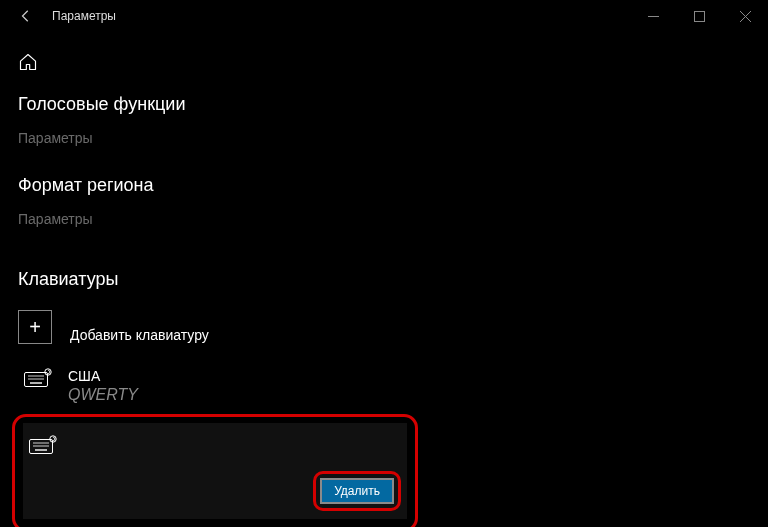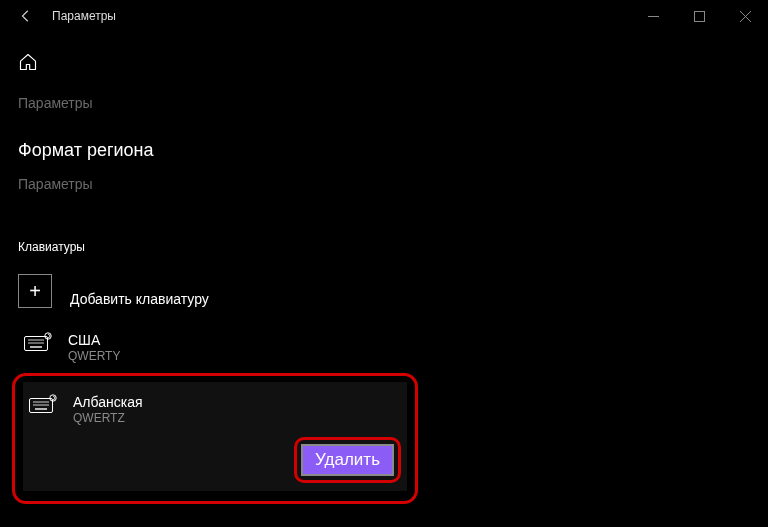--- a/index.html
+++ b/index.html
@@ -14,39 +14,39 @@
     .content { padding: 20px 18px 0 18px; }
     
     .page-header { display: flex; align-items: center; margin-bottom: 22px; }
     .home-icon { width: 20px; height: 20px; margin-right: 14px; color: #fff; }
     .page-title { font-size: 26px; font-weight: 400; color: #fff; }
     
     .section-heading { font-size: 18px; font-weight: 400; color: #fff; margin-bottom: 14px; }
     .section-heading.spaced { margin-top: 5px; }
     .link { font-size: 14px; color: #6a6a6a; margin-bottom: 24px; display: inline-block; }
     
-    .keyboards-heading { font-size: 12px; font-weight: 400; color: #fff; margin-top: 24px; margin-bottom: 20px; }
+    .keyboards-heading { font-size: 18px; font-weight: 400; color: #fff; margin-top: 18px; margin-bottom: 20px; }
     
     .add-keyboard { display: flex; align-items: center; margin-bottom: 18px; cursor: pointer; }
     .plus-box { width: 34px; height: 34px; border: 1px solid #888; display: flex; align-items: center; justify-content: center; margin-right: 18px; font-size: 20px; font-weight: 300; color: #fff; }
     .add-label { font-size: 14px; color: #fff; margin-top: 15px; }
     
     .kb-item { display: flex; align-items: flex-start; padding: 6px 0 10px 6px; }
     .kb-icon { width: 28px; margin-right: 16px; color: #fff; }
     .kb-text { display: flex; flex-direction: column; }
     .kb-name { font-size: 14px; color: #fff; line-height: 1.2; }
-    .kb-sub { font-size: 12px; color: #8a8a8a; line-height: 1.2; }
+    .kb-sub { font-size: 16px; color: #8a8a8a; line-height: 1.2; font-style: italic; }
     
     .kb-expanded { border: 3px solid #d40000; border-radius: 14px; padding: 6px 8px 10px 8px; margin-left: -6px; width: 406px; }
     .kb-expanded-inner { background: #111; padding: 6px 0 6px 4px; }
     .kb-expanded .kb-item { padding-left: 2px; padding-bottom: 6px; }
     
     .action-row { display: flex; justify-content: flex-end; padding: 6px 6px 2px 0; }
     .remove-wrap { border: 3px solid #d40000; border-radius: 10px; padding: 4px; }
-    .remove-btn { background: #8b5cf6; border: 2px solid #8a8a8a; padding: 4px 12px; font-size: 17px; color: #fff; cursor: pointer; }
+    .remove-btn { background: #0369a1; border: 2px solid #8a8a8a; padding: 4px 12px; font-size: 12px; color: #fff; cursor: pointer; }
   </style>
 </head>
 <body>
 
 <div class="titlebar">
   <div class="titlebar-back">
     <svg width="14" height="14" viewBox="0 0 16 16">
         <path d="M10 2 L4 8 L10 14" stroke="#ccc" stroke-width="1.4" fill="none"></path>
       </svg>
   </div>
@@ -73,20 +73,21 @@
 
 <div class="content">
   <div class="page-header">
     <span class="home-icon">
       <svg width="20" height="20" viewBox="0 0 24 24">
           <path d="M3 11 L12 3 L21 11 V21 H14 V15 H10 V21 H3 Z" stroke="#fff" stroke-width="1.4" fill="none" stroke-linejoin="round"></path>
         </svg>
     </span>
   </div>
 
+  <h2 class="section-heading">Голосовые функции</h2>
   <a class="link">Параметры</a>
 
   <h2 class="section-heading spaced">Формат региона</h2>
   <a class="link">Параметры</a>
 
   <h2 class="keyboards-heading">Клавиатуры</h2>
 
   <div class="add-keyboard">
     <div class="plus-box">+</div>
     <span class="add-label">Добавить клавиатуру</span>
@@ -115,24 +116,20 @@
         <span class="kb-icon">
           <svg width="28" height="20" viewBox="0 0 28 20">
               <rect x="0.5" y="4.5" width="23" height="14" rx="1.5" stroke="#fff" fill="none"></rect>
               <line x1="4" y1="8" x2="20" y2="8" stroke="#fff" stroke-width="0.8"></line>
               <line x1="4" y1="11" x2="20" y2="11" stroke="#fff" stroke-width="0.8"></line>
               <line x1="6" y1="15" x2="18" y2="15" stroke="#fff" stroke-width="1.4"></line>
               <circle cx="24" cy="4" r="3.2" stroke="#fff" fill="none"></circle>
               <path d="M24 2.2 A1.8 1.8 0 0 1 24 5.8" stroke="#fff" fill="none" stroke-width="0.8"></path>
             </svg>
         </span>
-        <div class="kb-text">
-          <span class="kb-name">Албанская</span>
-          <span class="kb-sub">QWERTZ</span>
-        </div>
       </div>
       <div class="action-row">
         <div class="remove-wrap">
           <button class="remove-btn">Удалить</button>
         </div>
       </div>
     </div>
   </div>
 </div>
 

